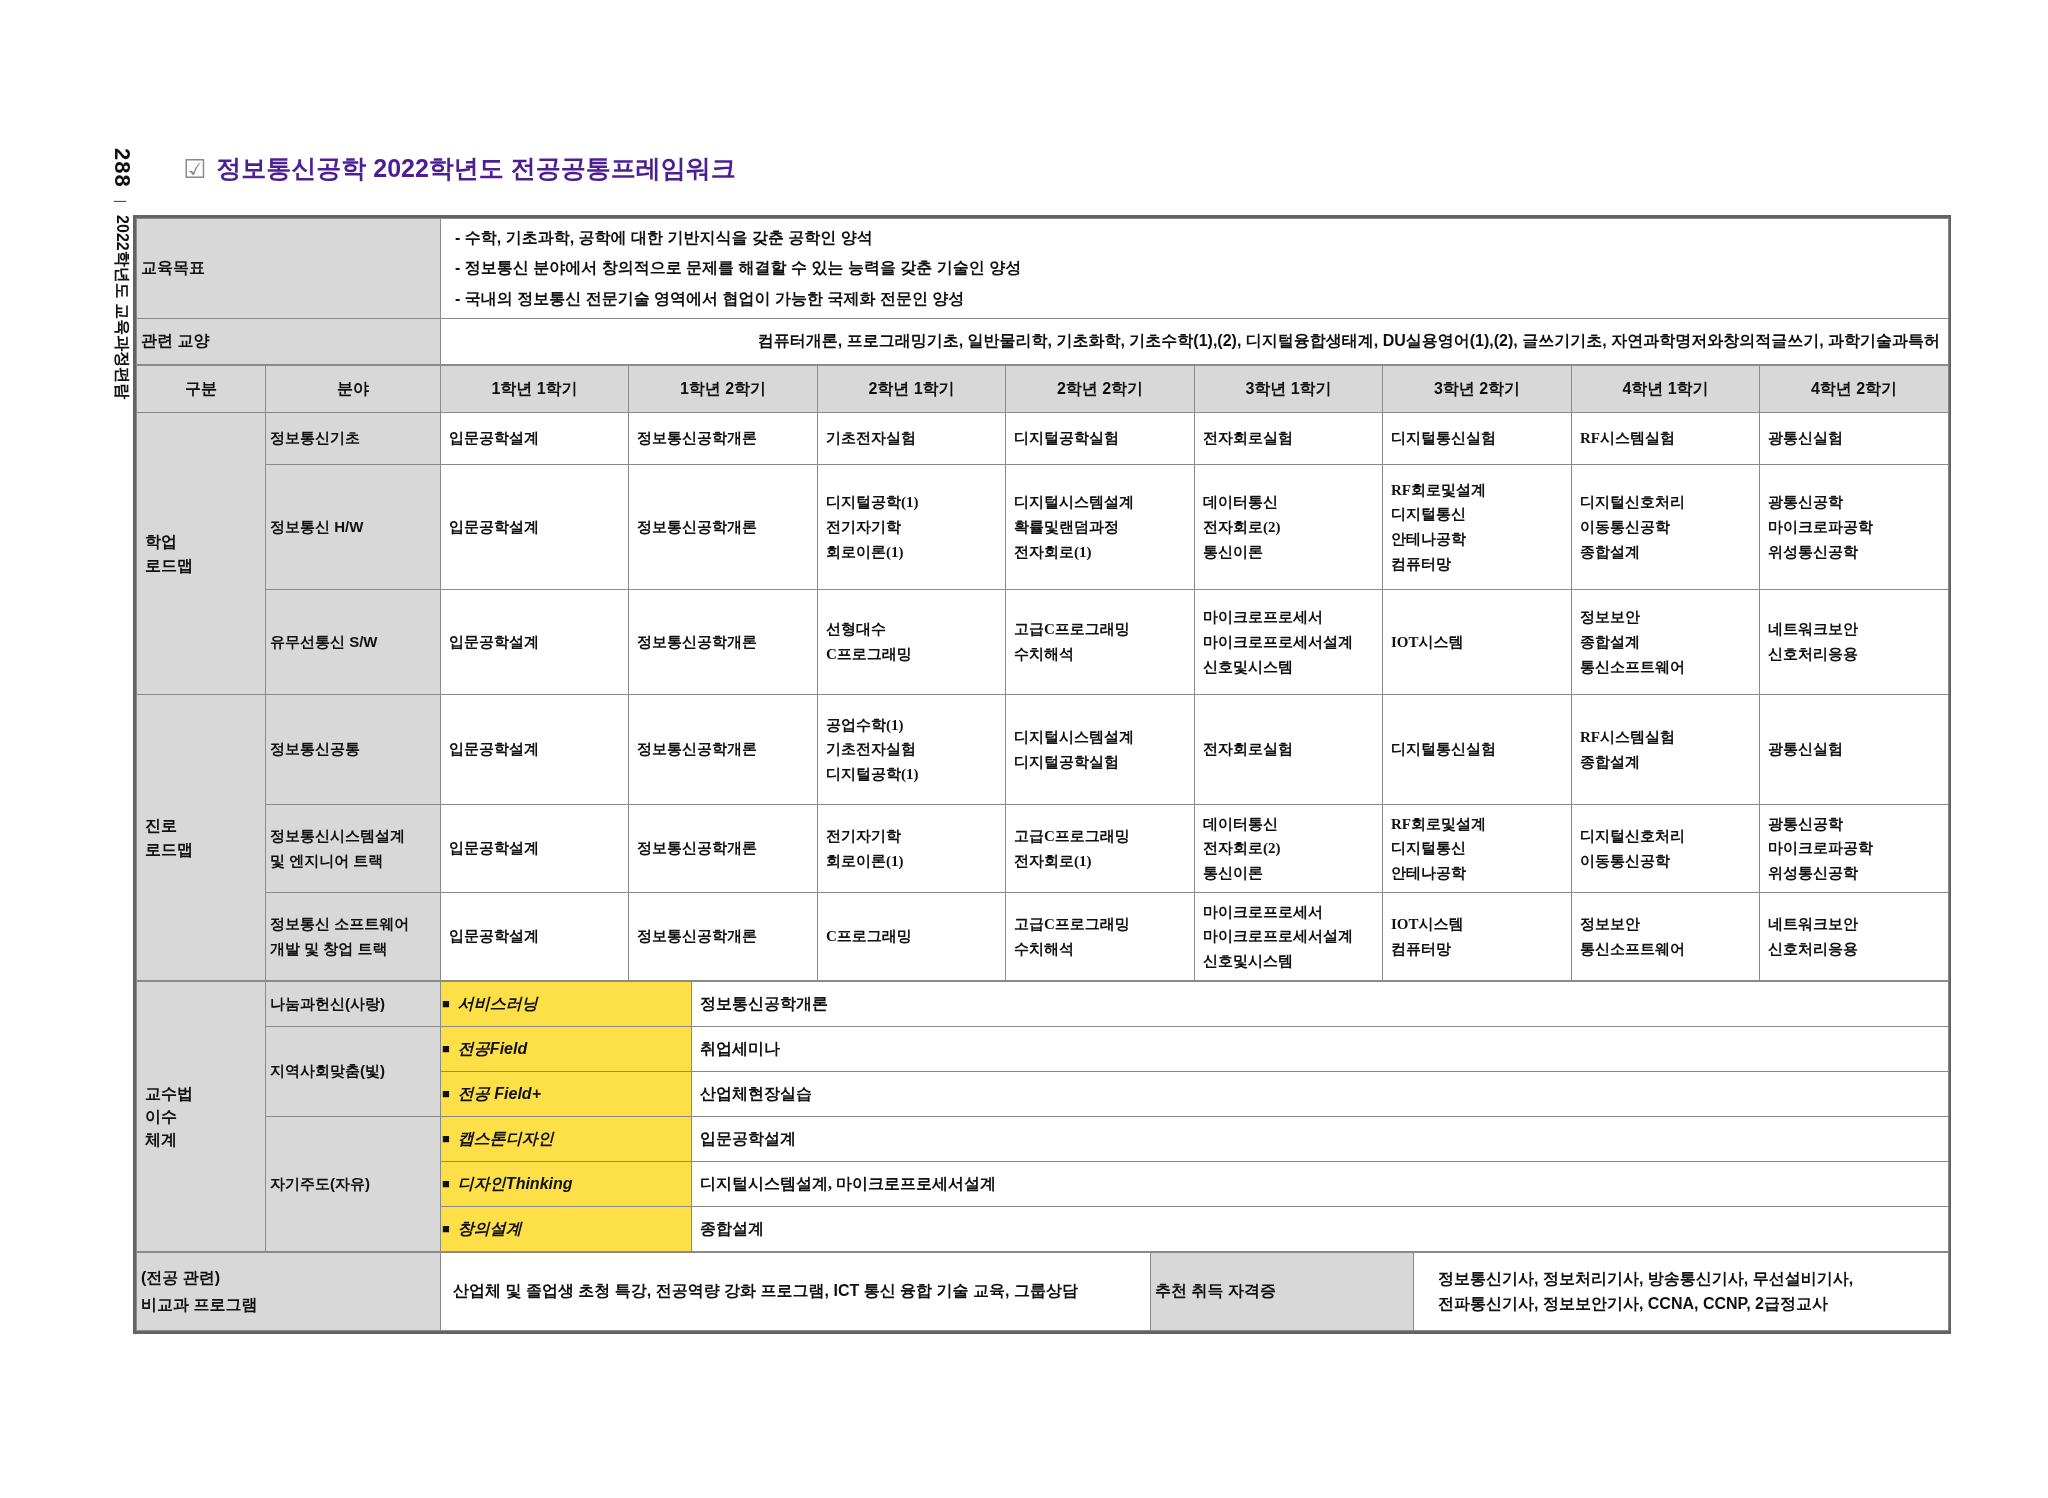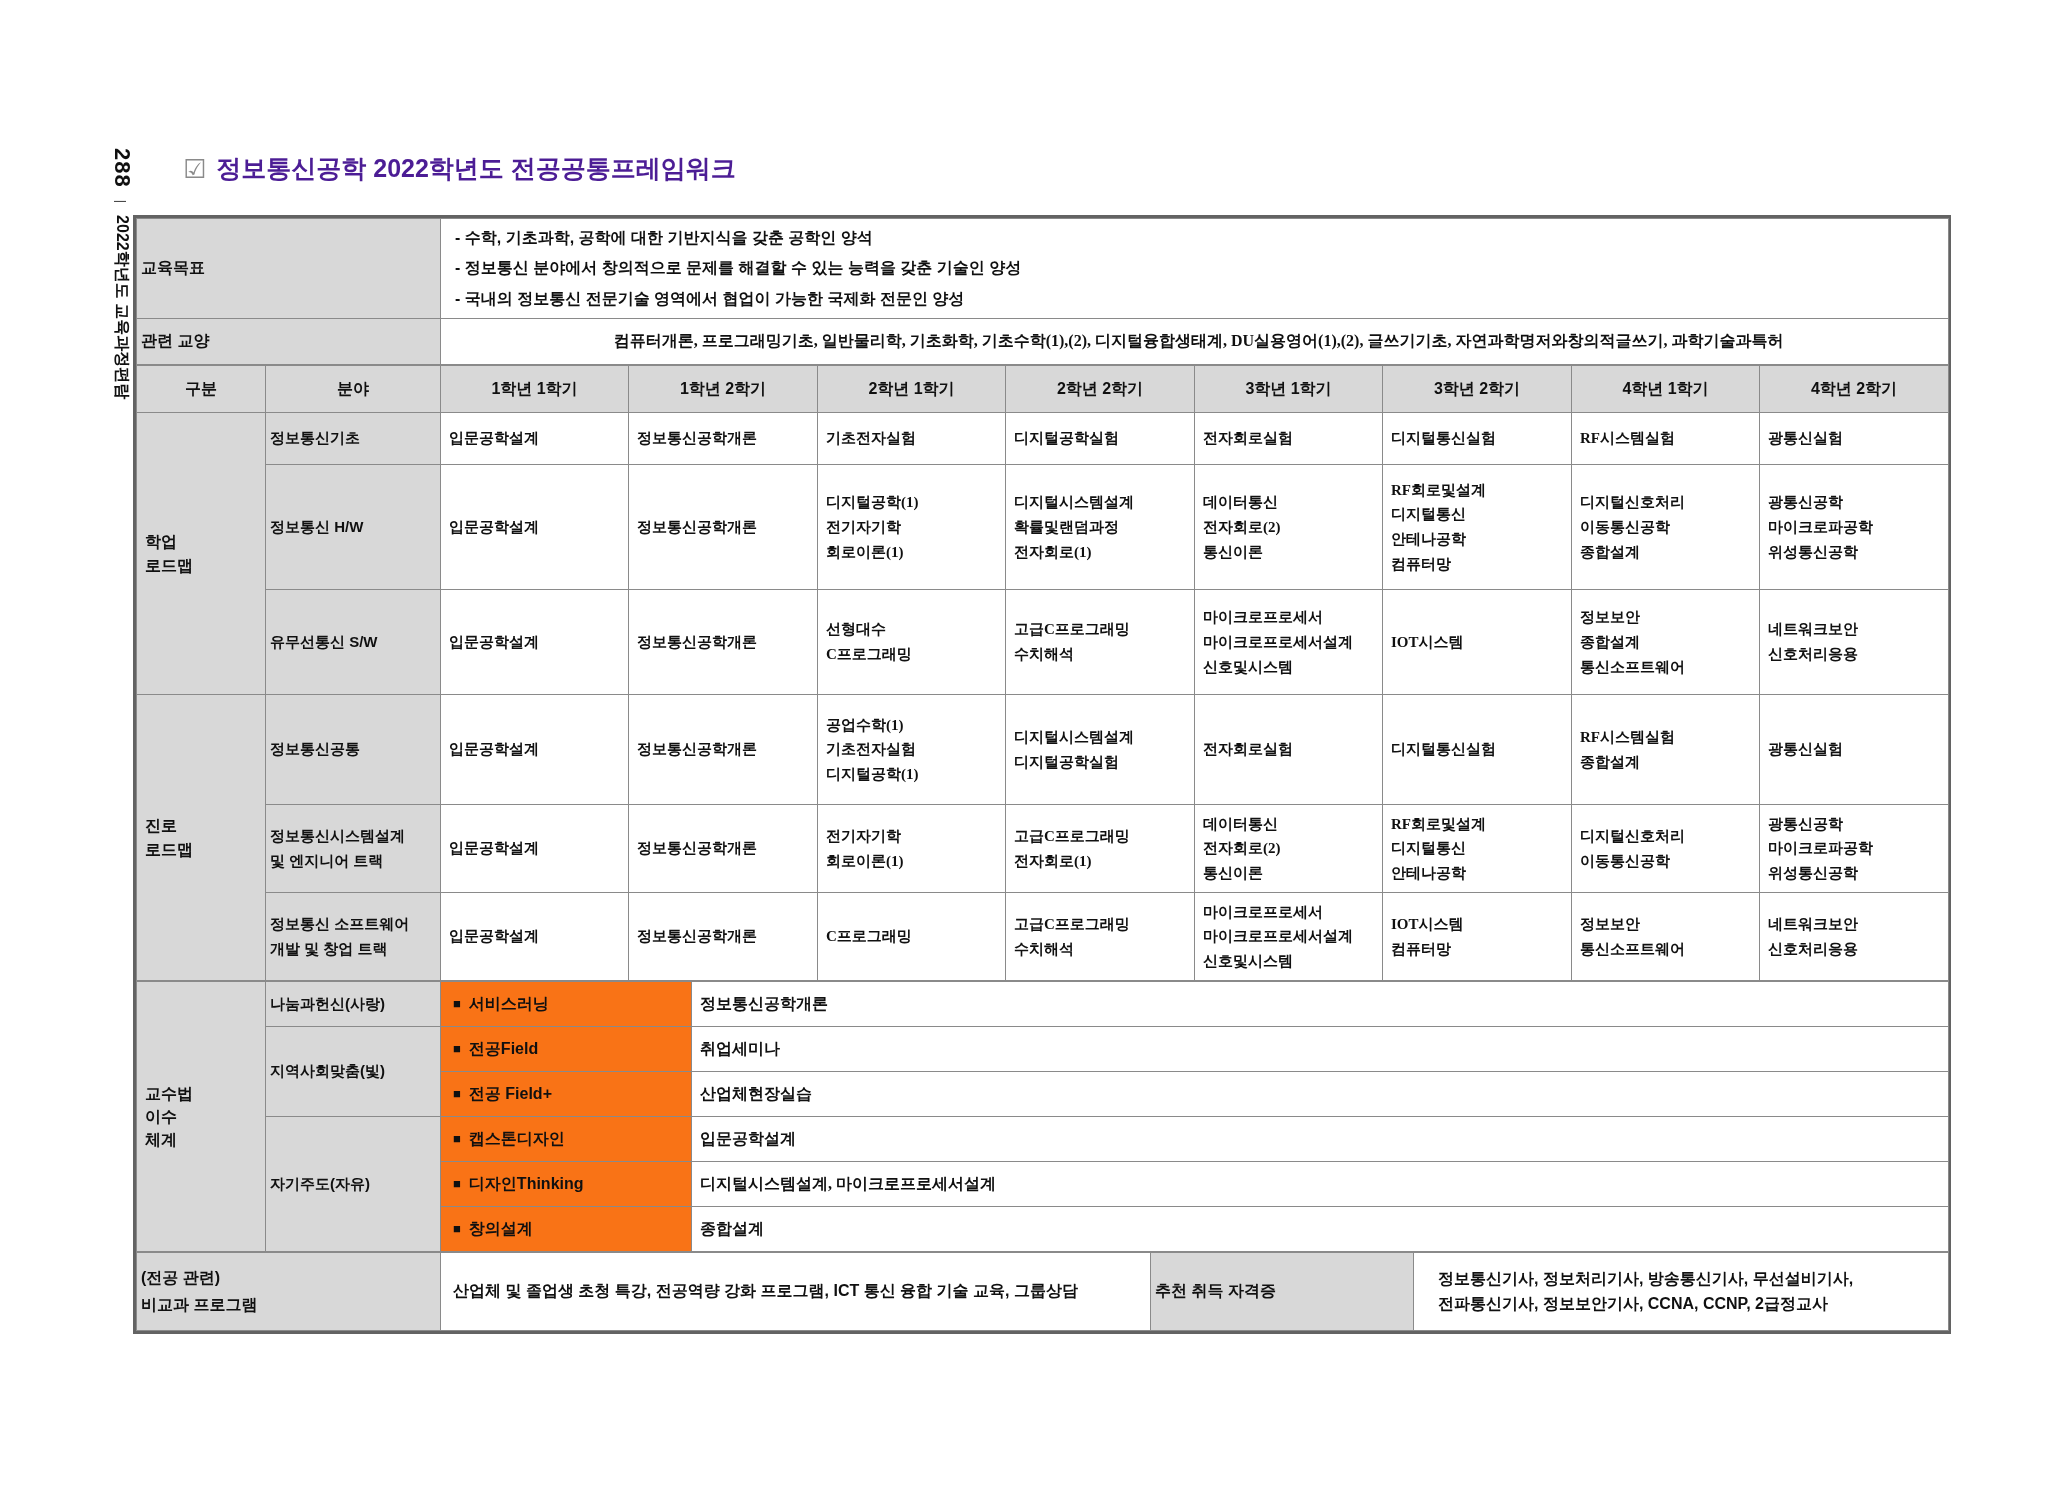--- a/index.html
+++ b/index.html
@@ -29,23 +29,23 @@
     padding:4px 8px;font-size:15px;line-height:1.65;
     white-space:pre-line;font-weight:700;color:#101010;
     overflow:hidden;
   }
   .gray{background:#d8d8d8;text-align:left;padding:2px 4px;}
   .white{background:#ffffff;text-align:center;}
   .course{background:#ffffff;text-align:left;font-family:Liberation Serif, serif;}
   .hdr{background:#d8d8d8;text-align:center;font-size:16px;}
   .group{background:#d8d8d8;text-align:left;font-size:16px;line-height:1.45;}
   .goals{background:#ffffff;text-align:left;font-size:16px;line-height:1.9;padding-left:14px;}
-  .liberal{background:#ffffff;text-align:center;font-size:16px;padding-left:16px;white-space:normal;font-family:Liberation Serif, serif;}
+  .liberal{background:#ffffff;text-align:right;font-size:16px;padding-left:16px;white-space:normal;}
   .lbl16{font-size:16px;}
-  .methodcell{background:#f97316;text-align:left;padding-left:12px;font-size:16px;}
+  .methodcell{background:#fde047;text-align:left;padding-left:1px;font-size:16px;font-style:italic;}
   .methodcell .bullet{font-size:13px;margin-right:8px;position:relative;top:-1px;}
   .progs{background:#ffffff;text-align:left;font-size:16px;padding-left:12px;white-space:normal;margin-top:20px;}
   .certs{background:#ffffff;text-align:left;font-size:16px;padding-left:24px;line-height:1.55;}
 </style>
 </head>
 <body>
 
 <div class="margin-label">
   <span class="pageno">288</span>
   <span class="sep">|</span>

